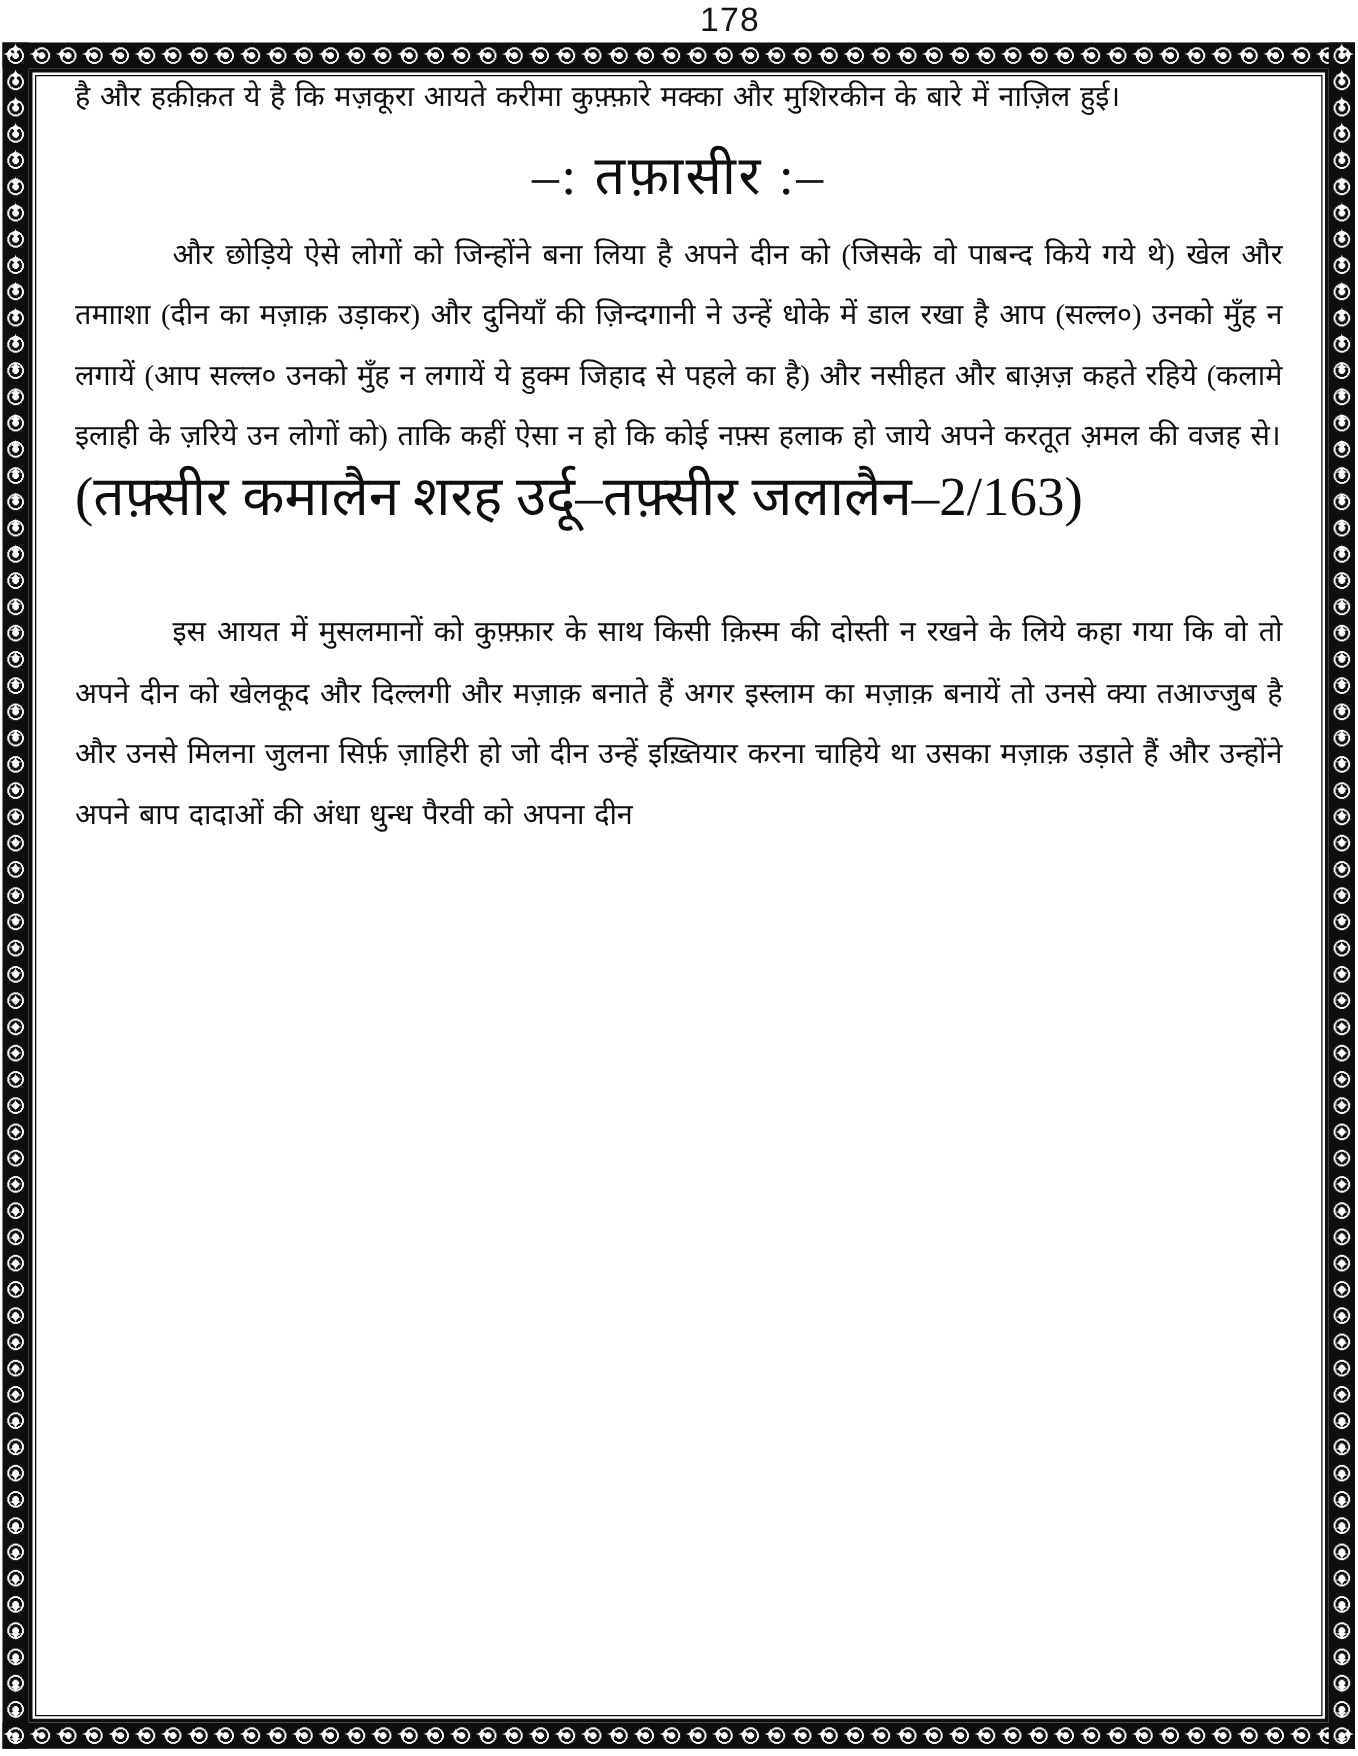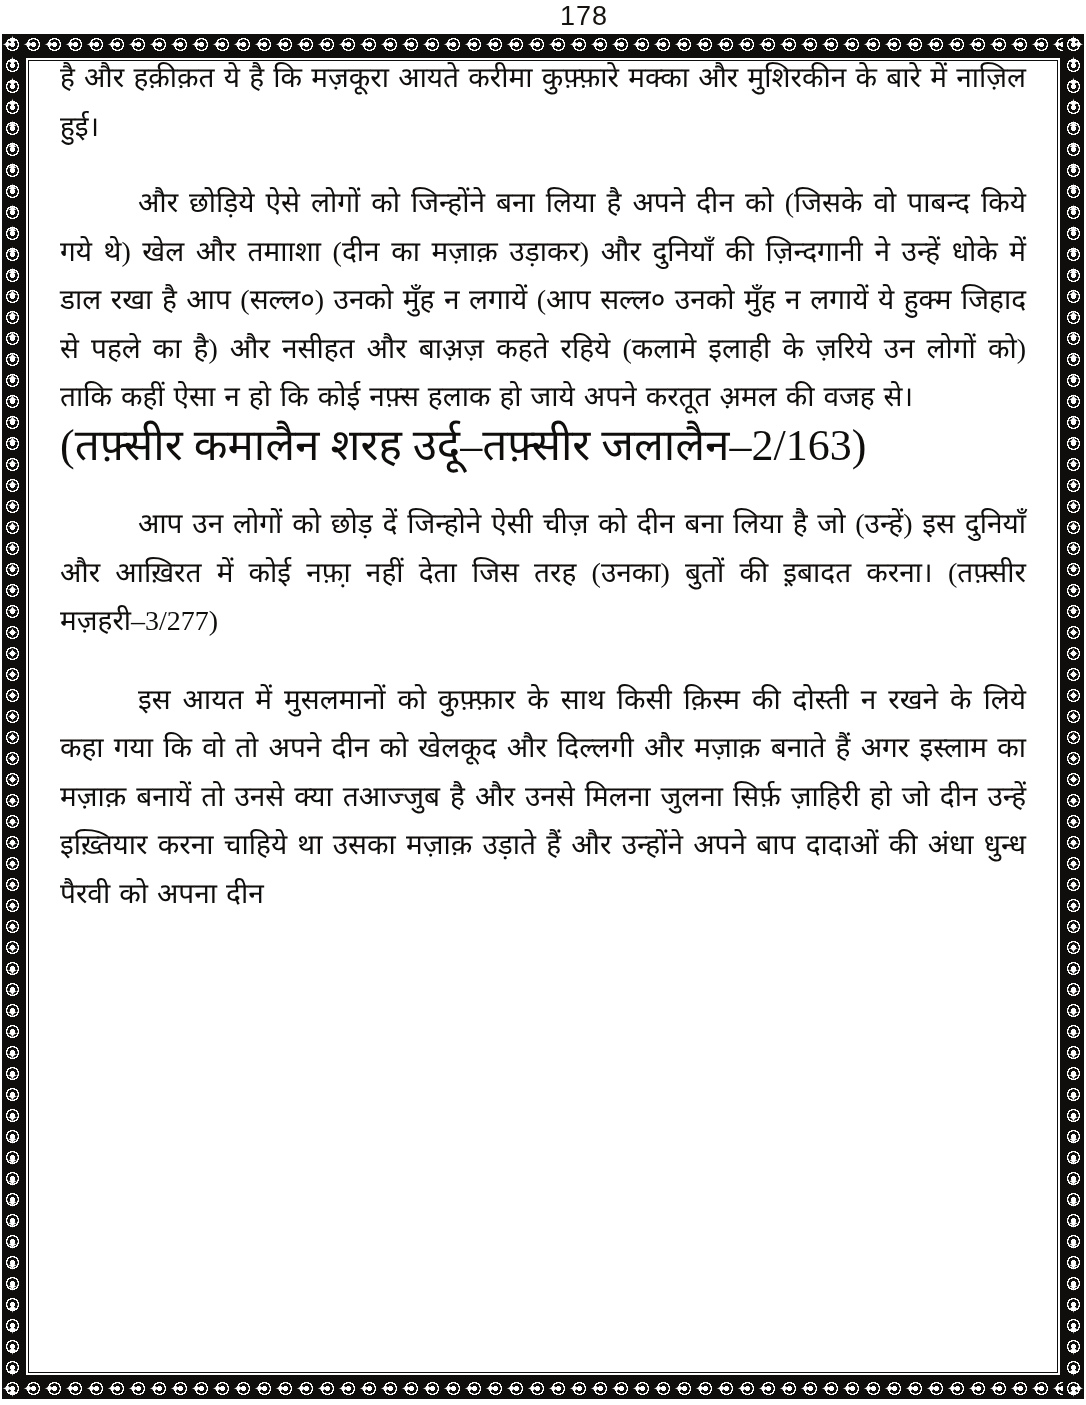--- a/index.html
+++ b/index.html
@@ -126,21 +126,21 @@
     position: absolute;
     left: 58px;
     top: 20px;
     right: 58px;
     bottom: 30px;
     box-sizing: border-box;
   }
 
   .body-text {
     font-family: "Liberation Serif", "DejaVu Serif", serif;
-    font-size: 28px;
+    font-size: 23px;
     line-height: 48.5px;
     color: #100e0c;
     text-align: justify;
     text-align-last: left;
     margin: 0;
     word-spacing: 2px;
   }
 
   .para { margin: 0; }
   .para.indented { text-indent: 78px; }
@@ -426,30 +426,30 @@
 
     <div class="inner-rule"></div>
     <div class="inner-rule-2"></div>
 
     <div class="content">
 
       <p class="body-text para">है और हक़ीक़त ये है कि मज़कूरा आयते करीमा कुफ़्फ़ारे मक्का और मुशिरकीन के बारे में नाज़िल हुई।</p>
 
       <div class="spacer-sm"></div>
 
+      <div class="tafasir-heading">–: तफ़ासीर :–</div>
 
       <div class="spacer-sm"></div>
 
       <p class="body-text para indented">और छोड़िये ऐसे लोगों को जिन्होंने बना लिया है अपने दीन को (जिसके वो पाबन्द किये गये थे) खेल और तमााशा (दीन का मज़ाक़ उड़ाकर) और दुनियाँ की ज़िन्दगानी ने उन्हें धोके में डाल रखा है आप (सल्ल०) उनको मुँह न लगायें (आप सल्ल० उनको मुँह न लगायें ये हुक्म जिहाद से पहले का है) और नसीहत और बाअ़ज़ कहते रहिये (कलामे इलाही के ज़रिये उन लोगों को) ताकि कहीं ऐसा न हो कि कोई नफ़्स हलाक हो जाये अपने करतूत अ़मल की वजह से।</p>
 
       <p class="citation">(तफ़्सीर कमालैन शरह उर्दू–तफ़्सीर जलालैन–2/163)</p>
 
       <div class="spacer-md"></div>
 
-      <p class="body-text para indented">आप उन लोगों को छोड़ दें जिन्होने ऐसी चीज़ को दीन बना लिया है जो (उन्हें) इस दुनियाँ और आख़िरत में कोई नफ़ा़ नहीं देता जिस तरह (उनका) बुतों की इ़बादत करना। (तफ़्सीर मज़हरी–3/277)</p>
 
       <div class="spacer-md"></div>
 
       <p class="body-text para indented">इस आयत में मुसलमानों को कुफ़्फ़ार के साथ किसी क़िस्म की दोस्ती न रखने के लिये कहा गया कि वो तो अपने दीन को खेलकूद और दिल्लगी और मज़ाक़ बनाते हैं अगर इस्लाम का मज़ाक़ बनायें तो उनसे क्या तआज्जुब है और उनसे मिलना जुलना सिर्फ़ ज़ाहिरी हो जो दीन उन्हें इख़्तियार करना चाहिये था उसका मज़ाक़ उड़ाते हैं और उन्होंने अपने बाप दादाओं की अंधा धुन्ध पैरवी को अपना दीन</p>
 
     </div>
   </div>
 </div>
 
 </body></html>

